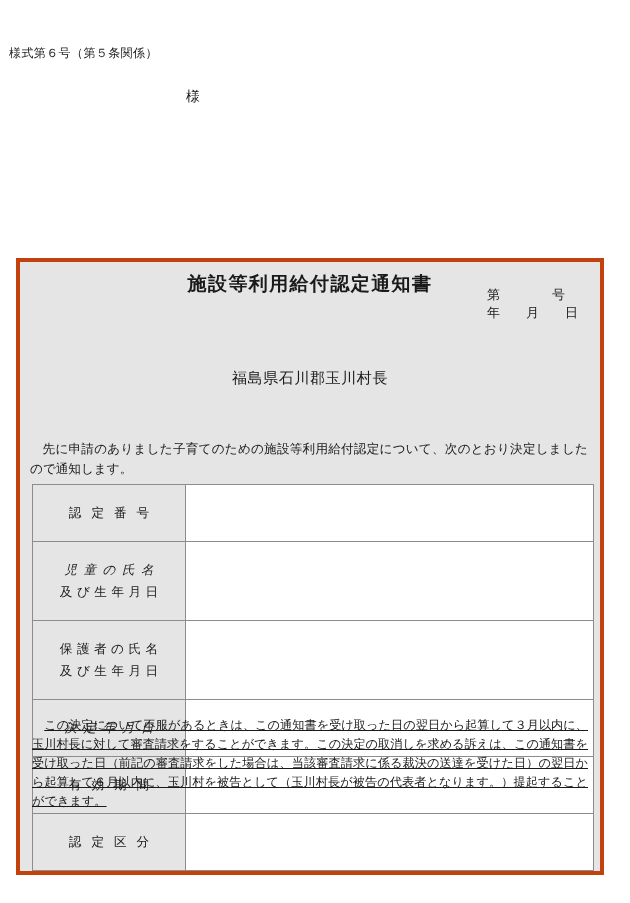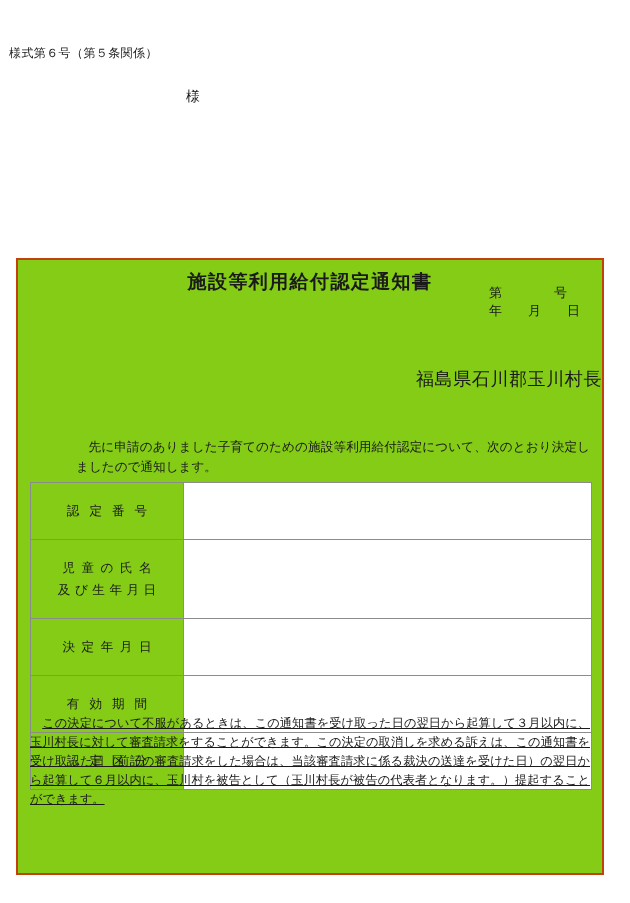--- a/index.html
+++ b/index.html
@@ -41,23 +41,23 @@
     font-size: 14px;
   }
 
   
   .frame {
     position: absolute;
     left: 16px;
     top: 258px;
     width: 588px;
     height: 617px;
-    border: 2px solid #c2410c;
+    border: 4px solid #c2410c;
     box-sizing: border-box;
-    background: #84cc16;
+    background: #e5e5e5;
   }
 
   .doc-title {
     margin: 0;
     padding-top: 9px;
     text-align: center;
     font-size: 19px;
     font-weight: bold;
     letter-spacing: 1.4px;
     font-family: "Liberation Sans", "DejaVu Sans", sans-serif;
@@ -72,35 +72,34 @@
     text-align: left;
     margin-left: 16px;
   }
   .numbering .num-row { white-space: pre; }
 
   .issuer {
     position: absolute;
     left: 0;
     right: 0;
     top: 107px;
-    text-align: right;
-    font-size: 18px;
+    text-align: center;
+    font-size: 15px;
     letter-spacing: 0.6px;
   }
 
   .lead-text {
     position: absolute;
     left: 10px;
     right: 12px;
     top: 178px;
     font-size: 12.6px;
     line-height: 1.58;
     text-indent: 1em;
     text-align: justify;
-    margin-left: 48px;
   }
 
   
   .info-table {
     position: absolute;
     left: 12px;
     top: 222px;
     width: 562px;
     border-collapse: collapse;
     table-layout: fixed;
@@ -120,20 +119,21 @@
   .info-table .value-cell {
     background: #ffffff;
   }
   .row-1line td { height: 24px; }
   .row-2line td { height: 46px; }
 
   .spread {
     display: block;
     letter-spacing: 6.5px;
     text-indent: 6.5px;
+    font-style: italic;
   }
   .spread-wide {
     display: block;
     letter-spacing: 10px;
     text-indent: 10px;
   }
   .spread-mid {
     display: block;
     letter-spacing: 4.5px;
     text-indent: 4.5px;
@@ -187,20 +187,27 @@
         </tr>
 
         <tr class="row-2line">
           <td class="label-cell">
             <span class="spread">児童の氏名</span>
             <span class="spread-mid">及び生年月日</span>
           </td>
           <td class="value-cell"></td>
         </tr>
 
+        <tr class="row-2line">
+          <td class="label-cell">
+            <span class="spread-mid">保護者の氏名</span>
+            <span class="spread-mid">及び生年月日</span>
+          </td>
+          <td class="value-cell"></td>
+        </tr>
 
 
         <tr class="row-1line">
           <td class="label-cell">
             <span class="spread">決定年月日</span>
           </td>
           <td class="value-cell"></td>
         </tr>
 
         <tr class="row-1line">

